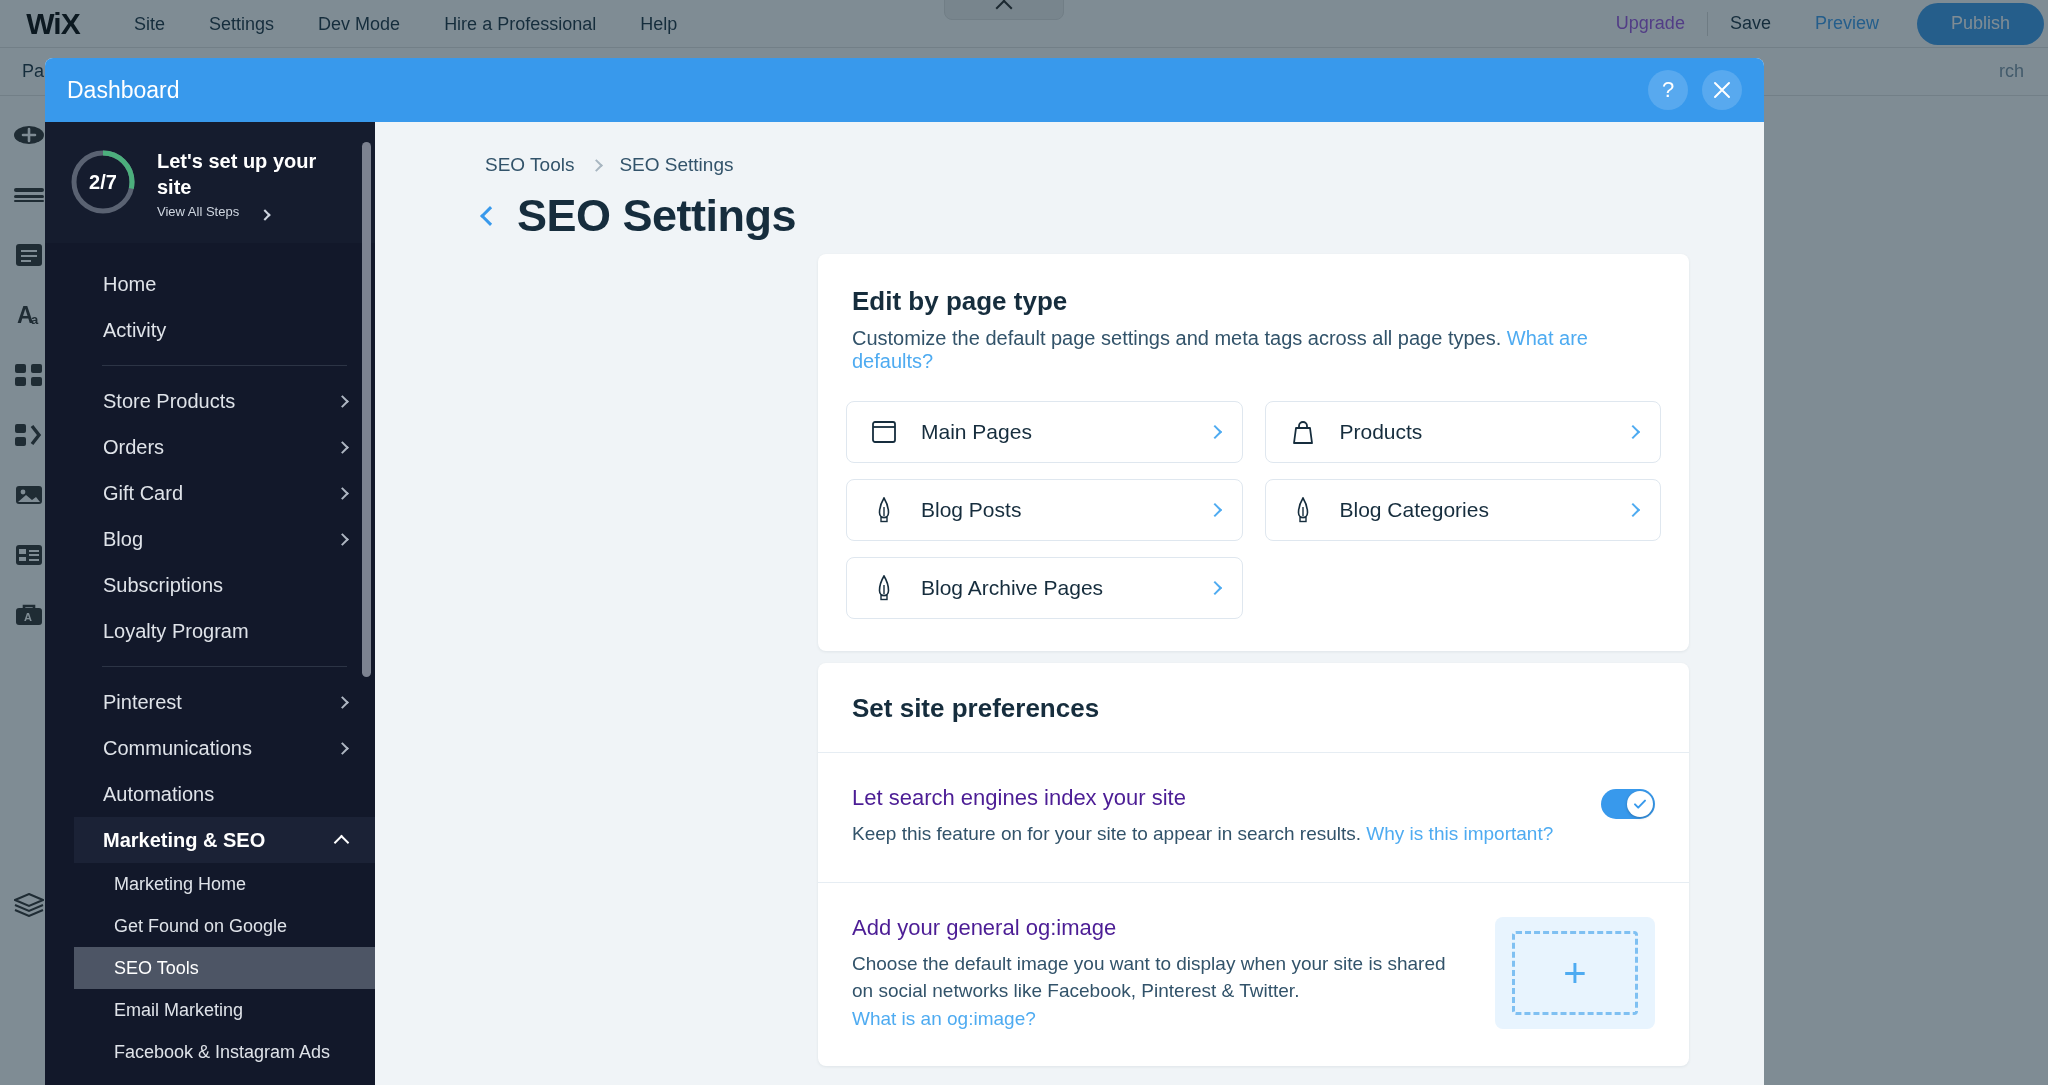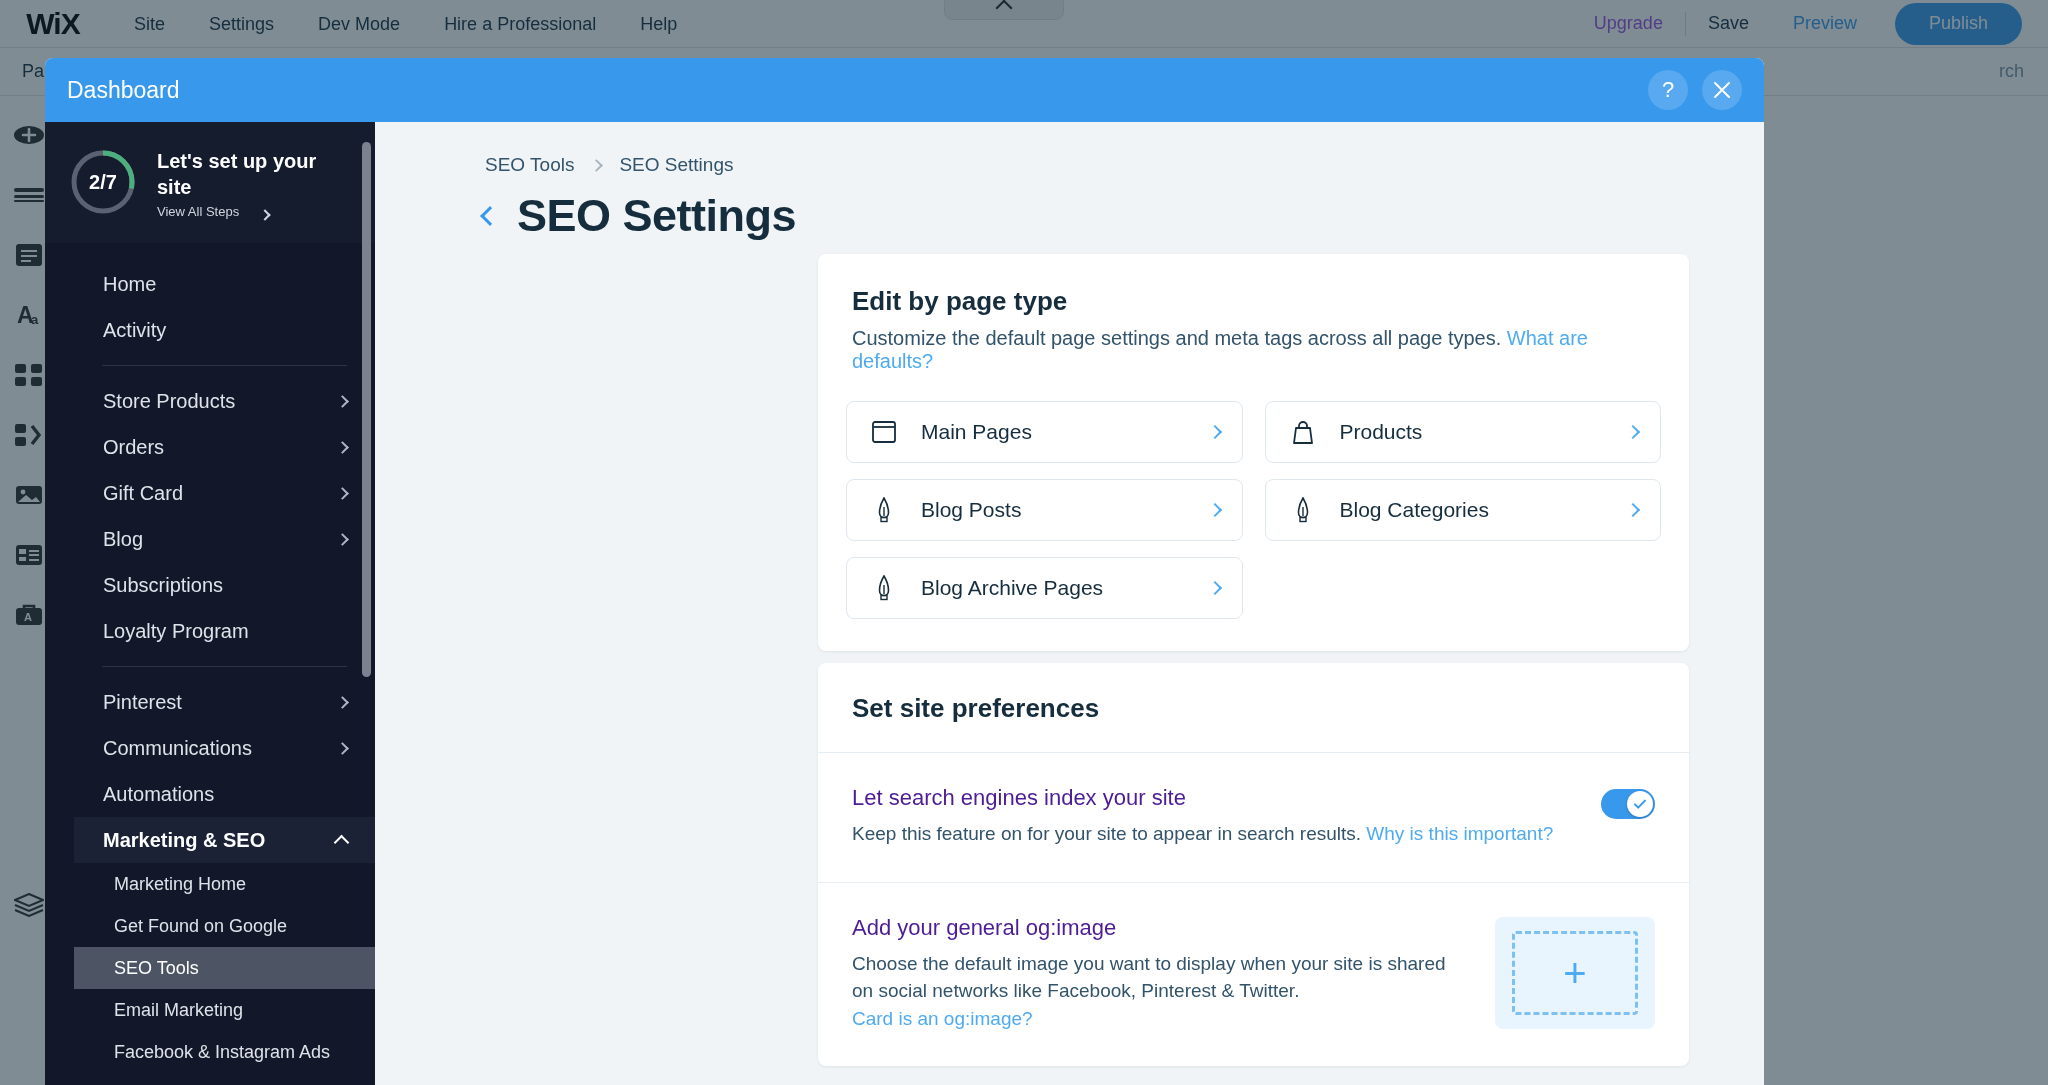--- a/index.html
+++ b/index.html
@@ -25,21 +25,21 @@
     margin-left: 20px; width: 66px; height: 30px;
     display: flex; align-items: center; justify-content: center;
     font-size: 30px; font-weight: 700; letter-spacing: -1px; color: #000;
     font-family: "Liberation Sans", sans-serif;
   }
   .ed-menu { display: flex; align-items: center; margin-left: 26px; }
   .ed-menu-item {
     font-size: 18px; color: #162d3d; padding: 0 22px; line-height: 48px;
     white-space: nowrap;
   }
-  .ed-right { margin-left: auto; display: flex; align-items: center; padding-right: 26px; text-align: center; }
+  .ed-right { margin-left: auto; display: flex; align-items: center; padding-right: 4px; text-align: center; }
   .ed-link { font-size: 18px; padding: 0 22px; white-space: nowrap; }
   .ed-sep { width: 1px; height: 24px; background: #d9d9d9; }
   .btn-publish {
     background: #3899ec; color: #fff; border-radius: 22px;
     height: 42px; padding: 0 34px; display: flex; align-items: center;
     font-size: 18px; margin-left: 16px;
   }
   .ed-tabpill {
     position: absolute; left: 944px; top: -16px; width: 120px; height: 36px;
     background: #f0f0f0; border: 1px solid #dfdfdf; border-radius: 8px;
@@ -531,21 +531,21 @@
         </div>
 
         <div class="hr"></div>
 
         <div class="pref-row">
           <div class="pref-txt">
             <div class="pref-h">Add your general og:image</div>
             <div class="pref-d">
               <span>Choose the default image you want to display when your site is shared on social networks like Facebook, Pinterest &amp; Twitter.</span>
               <br>
-              <span class="lnk">Card is an og:image?</span>
+              <span class="lnk">What is an og:image?</span>
             </div>
           </div>
           <div class="uploader">
             <div class="uploader-inner">+</div>
           </div>
         </div>
       </div>
 
     </div>
   </div>

